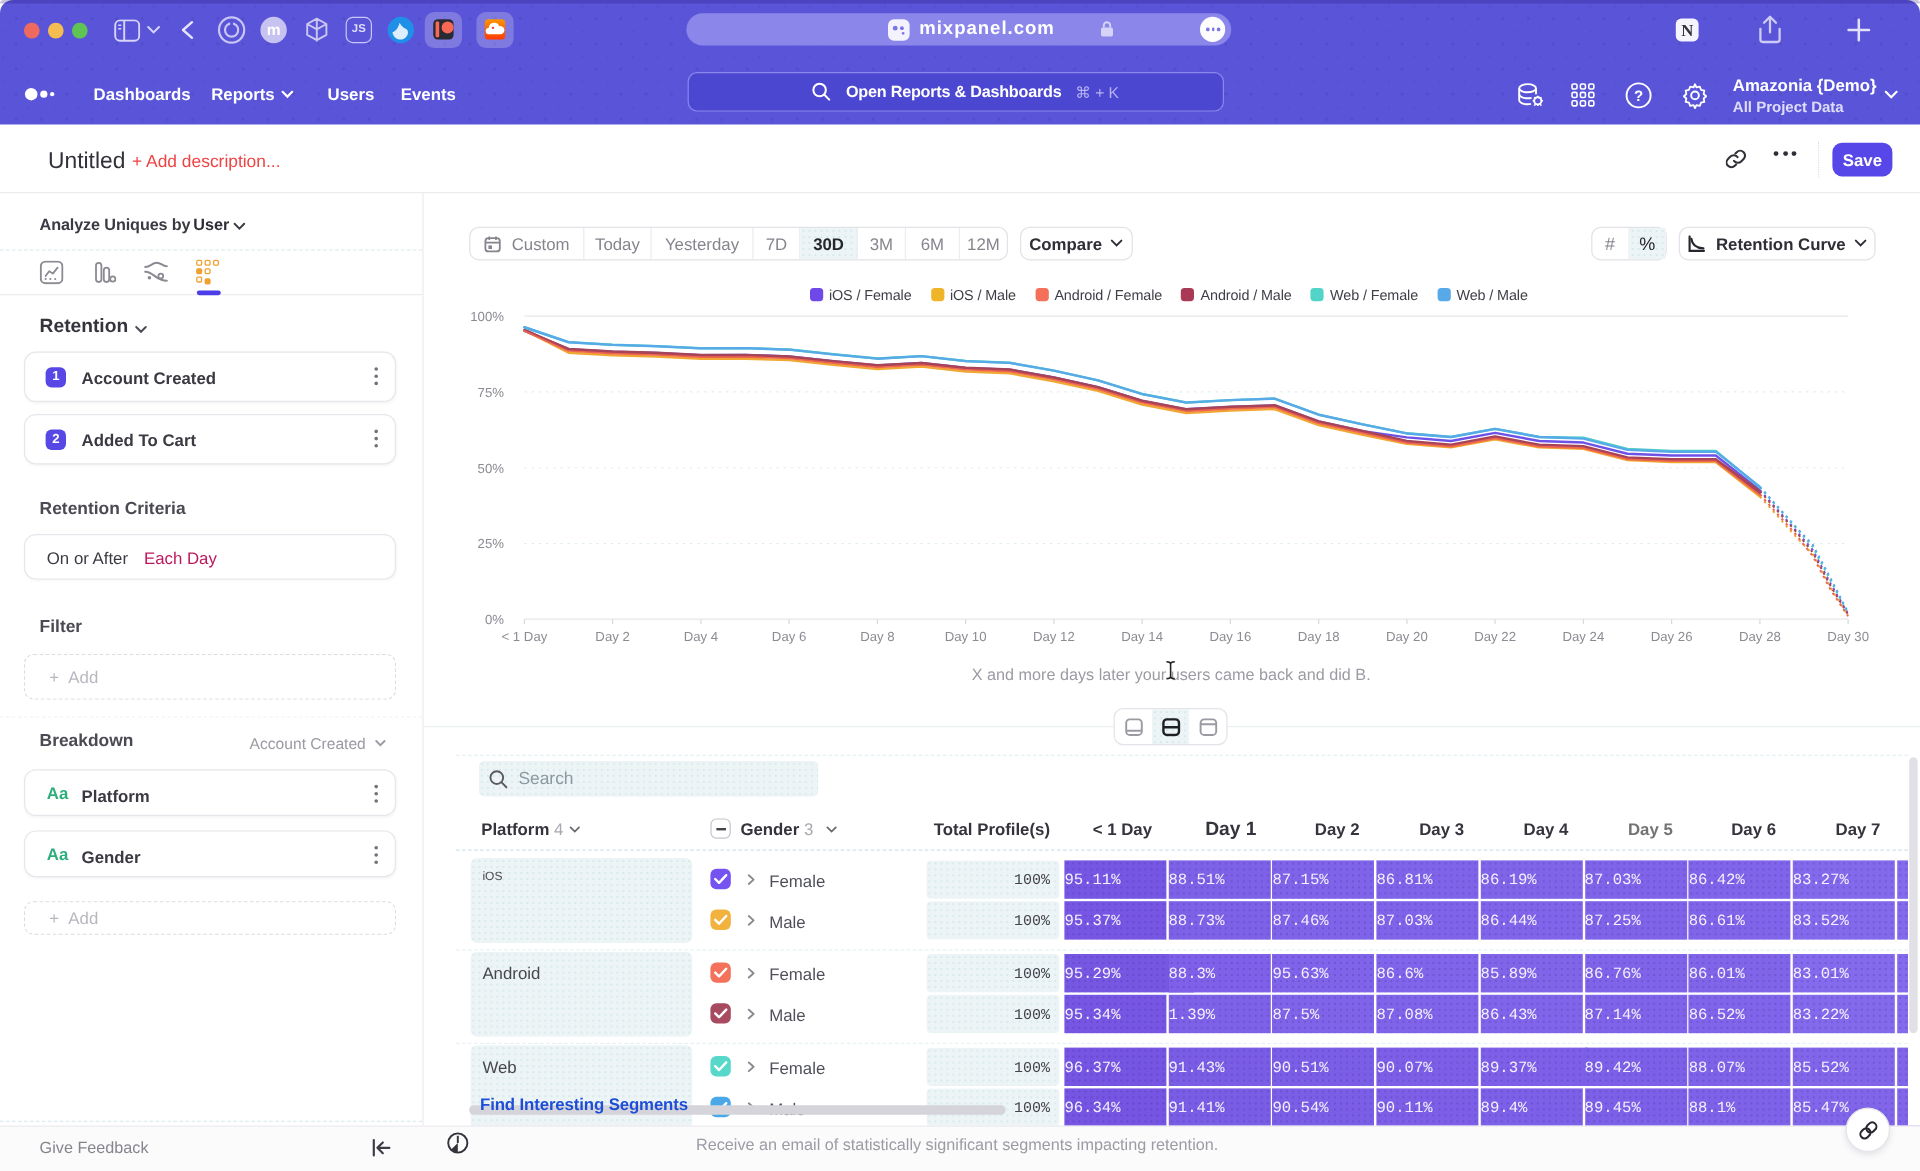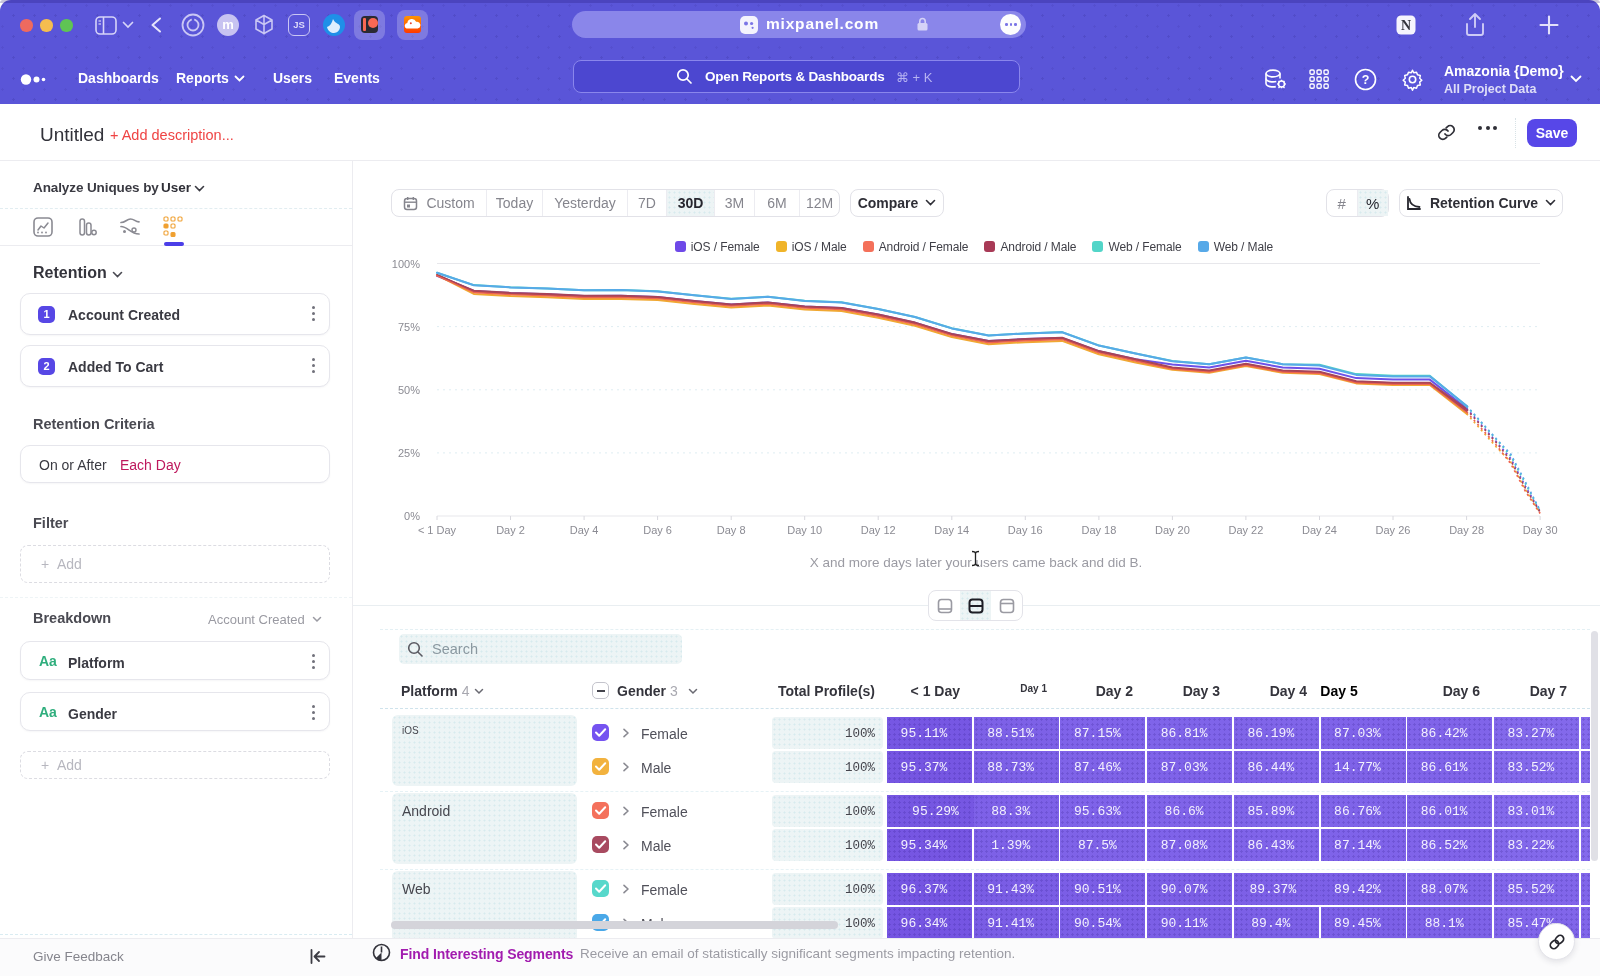--- a/index.html
+++ b/index.html
@@ -10,21 +10,21 @@
 .ctext{position:absolute;left:47px;top:13px;font-size:14px;font-weight:600;color:#3a3a42}
 .kebab{position:absolute;right:14px;top:12px;width:3px;height:17px}
 .kebab i{display:block;width:3px;height:3px;border-radius:50%;background:#71717b;margin-bottom:3px}
 .dashbox{position:absolute;left:20px;width:310px;border:1.5px dashed #dcdce2;border-radius:8px;color:#b7b7bf;font-size:14px}
 .sec{font-size:14.5px;font-weight:600;color:#4a4a52}
 .seg{position:absolute;top:189px;height:28px;background:#fff;border:1px solid #e2e2e8;border-radius:8px;display:flex;align-items:center}
 .seg .s{height:100%;display:flex;align-items:center;justify-content:center;color:#85858d;font-size:14px;border-right:1px solid #ececf1}
 .seg .s:last-child{border-right:none}
 .li{display:inline-flex;align-items:center;margin:0 8px;font-size:12px;letter-spacing:-.1px;color:#3f3f47}
 .sw{width:11px;height:11px;border-radius:3px;margin-right:5px;display:inline-block}
-.pcell{position:absolute;height:32px;background-image:radial-gradient(rgba(35,15,120,.17) 1px,transparent 1.2px);background-size:5px 5px;display:flex;align-items:center;justify-content:center}
+.pcell{position:absolute;height:32px;background-image:radial-gradient(rgba(35,15,120,.17) 1px,transparent 1.2px);background-size:5px 5px;display:flex;align-items:center;justify-content:flex-start}
 .pcell span{color:#f3f1fd;font-family:"Liberation Mono",monospace;font-size:13px;padding-right:11px}
 .mono{font-family:"Liberation Mono",monospace}
 .navitem{color:#fff;font-size:14px;font-weight:600}
 </style></head><body>
 <div class="abs" style="left:0;top:0;width:1600px;height:976px;background:#fff">
 
 <div class="abs purpledots" style="left:0;top:0;width:1600px;height:104px;border-top-left-radius:11px;border-top-right-radius:11px"></div>
 <div class="abs" style="left:0;top:0;width:1600px;height:3px;background:rgba(30,20,110,.25);border-top-left-radius:11px;border-top-right-radius:11px"></div>
 
 <div class="abs" style="left:20px;top:19px;width:12.5px;height:12.5px;border-radius:50%;background:#ee6a5f"></div>
@@ -452,21 +452,21 @@
     <div class="pcell" style="left:1060.4px;top:751px;width:85px;background-color:#7f63e8">
       <span>87.46%</span>
     </div>
     <div class="pcell" style="left:1147.1px;top:751px;width:85px;background-color:#7f63e9">
       <span>87.03%</span>
     </div>
     <div class="pcell" style="left:1233.8px;top:751px;width:85px;background-color:#8064e9">
       <span>86.44%</span>
     </div>
     <div class="pcell" style="left:1320.5px;top:751px;width:85px;background-color:#7f63e8">
-      <span>14.77%</span>
+      <span>87.25%</span>
     </div>
     <div class="pcell" style="left:1407.2px;top:751px;width:85px;background-color:#8064e9">
       <span>86.61%</span>
     </div>
     <div class="pcell" style="left:1493.9px;top:751px;width:85px;background-color:#8369eb">
       <span>83.52%</span>
     </div>
     <div class="pcell" style="left:1580.6px;top:751px;width:85px;background-color:#8369eb"></div>
     <div class="shim" style="position:absolute;left:392px;top:793px;width:185px;height:71px;border-radius:6px"></div>
     <div style="position:absolute;left:402px;top:803px;font-size:14px;color:#46464e">Android</div>
@@ -606,46 +606,46 @@
       <span>89.45%</span>
     </div>
     <div class="pcell" style="left:1407.2px;top:907px;width:85px;background-color:#7e62e8">
       <span>88.1%</span>
     </div>
     <div class="pcell" style="left:1493.9px;top:907px;width:85px;background-color:#8166ea">
       <span>85.47%</span>
     </div>
     <div class="pcell" style="left:1580.6px;top:907px;width:85px;background-color:#8166ea"></div>
     <div style="position:absolute;left:850px;top:683px;width:110px;text-align:right;font-size:14px;font-weight:700;color:#34343c">&lt; 1 Day</div>
-    <div style="position:absolute;left:937px;top:683px;width:110px;text-align:right;font-size:10px;font-weight:700;color:#34343c">Day 1</div>
+    <div style="position:absolute;left:937px;top:683px;width:110px;text-align:right;font-size:16px;font-weight:700;color:#34343c">Day 1</div>
     <div style="position:absolute;left:1023px;top:683px;width:110px;text-align:right;font-size:14px;font-weight:700;color:#34343c">Day 2</div>
     <div style="position:absolute;left:1110px;top:683px;width:110px;text-align:right;font-size:14px;font-weight:700;color:#34343c">Day 3</div>
     <div style="position:absolute;left:1197px;top:683px;width:110px;text-align:right;font-size:14px;font-weight:700;color:#34343c">Day 4</div>
-    <div style="position:absolute;left:1284px;top:683px;width:110px;text-align:center;font-size:14px;font-weight:700;color:#000000">Day 5</div>
+    <div style="position:absolute;left:1284px;top:683px;width:110px;text-align:right;font-size:14px;font-weight:700;color:#737373">Day 5</div>
     <div style="position:absolute;left:1370px;top:683px;width:110px;text-align:right;font-size:14px;font-weight:700;color:#34343c">Day 6</div>
     <div style="position:absolute;left:1457px;top:683px;width:110px;text-align:right;font-size:14px;font-weight:700;color:#34343c">Day 7</div>
 <div class="abs" style="left:380px;top:791px;width:1210px;height:0;border-top:1px dashed #e6f2f6"></div>
 <div class="abs" style="left:380px;top:869px;width:1210px;height:0;border-top:1px dashed #e6f2f6"></div>
 
 <div class="abs" style="left:391px;top:921px;width:447px;height:8px;border-radius:4px;background:#d4d4da"></div>
 <div class="abs" style="left:1590px;top:626px;width:10px;height:312px;background:#fff"></div>
 <div class="abs" style="left:1591px;top:631px;width:7px;height:230px;border-radius:4px;background:#e0e0e6"></div>
 
 <div class="abs" style="left:0;top:938px;width:1600px;height:38px;background:#fbfbfc;border-top:1px solid #ececf0"></div>
 <div class="abs" style="left:33px;top:949px;font-size:13.5px;color:#85858d">Give Feedback</div>
 <svg class="abs" style="left:310px;top:949px" width="16" height="15">
       <path d="M1.5 1v13" stroke="#3c3c44" stroke-width="1.8" stroke-linecap="round"></path>
       <path d="M14.5 7.5H5M9 3l-4.5 4.5L9 12" fill="none" stroke="#3c3c44" stroke-width="1.8" stroke-linecap="round" stroke-linejoin="round"></path>
     </svg>
 <svg class="abs" style="left:372px;top:943px" width="19" height="19">
       <circle cx="9.5" cy="9.5" r="8" fill="none" stroke="#33333b" stroke-width="1.6"></circle>
       <path d="M9.5 9.5L4 15a8 8 0 0 0 5.5 2.5z" fill="#33333b"></path>
       <line x1="9.5" y1="9.5" x2="9.5" y2="3.5" stroke="#33333b" stroke-width="1.6"></line>
     </svg>
-<div class="abs" style="left:400px;top:946px;font-size:14px;letter-spacing:-.1px;font-weight:600;color:#a21caf">Find Interesting Segments</div>
+<div class="abs" style="left:400px;top:912px;font-size:14px;letter-spacing:-.1px;font-weight:600;color:#1d4ed8">Find Interesting Segments</div>
 <div class="abs" style="left:580px;top:946px;font-size:13.5px;color:#9b9ba3">Receive an email of statistically significant segments impacting retention.</div>
 <div class="abs" style="left:1538px;top:923px;width:37px;height:37px;border-radius:50%;background:#fff;border:1px solid #e4e4ea;box-shadow:0 2px 6px rgba(30,30,60,.12)"></div>
 <svg class="abs" style="left:1548px;top:933px" width="18" height="18">
       <g transform="rotate(-45 9 9)">
         <rect x="1" y="5.5" width="9" height="7" rx="3.5" fill="none" stroke="#26262e" stroke-width="1.7"></rect>
         <rect x="8" y="5.5" width="9" height="7" rx="3.5" fill="none" stroke="#26262e" stroke-width="1.7"></rect>
       </g>
     </svg>
 
 </div>

